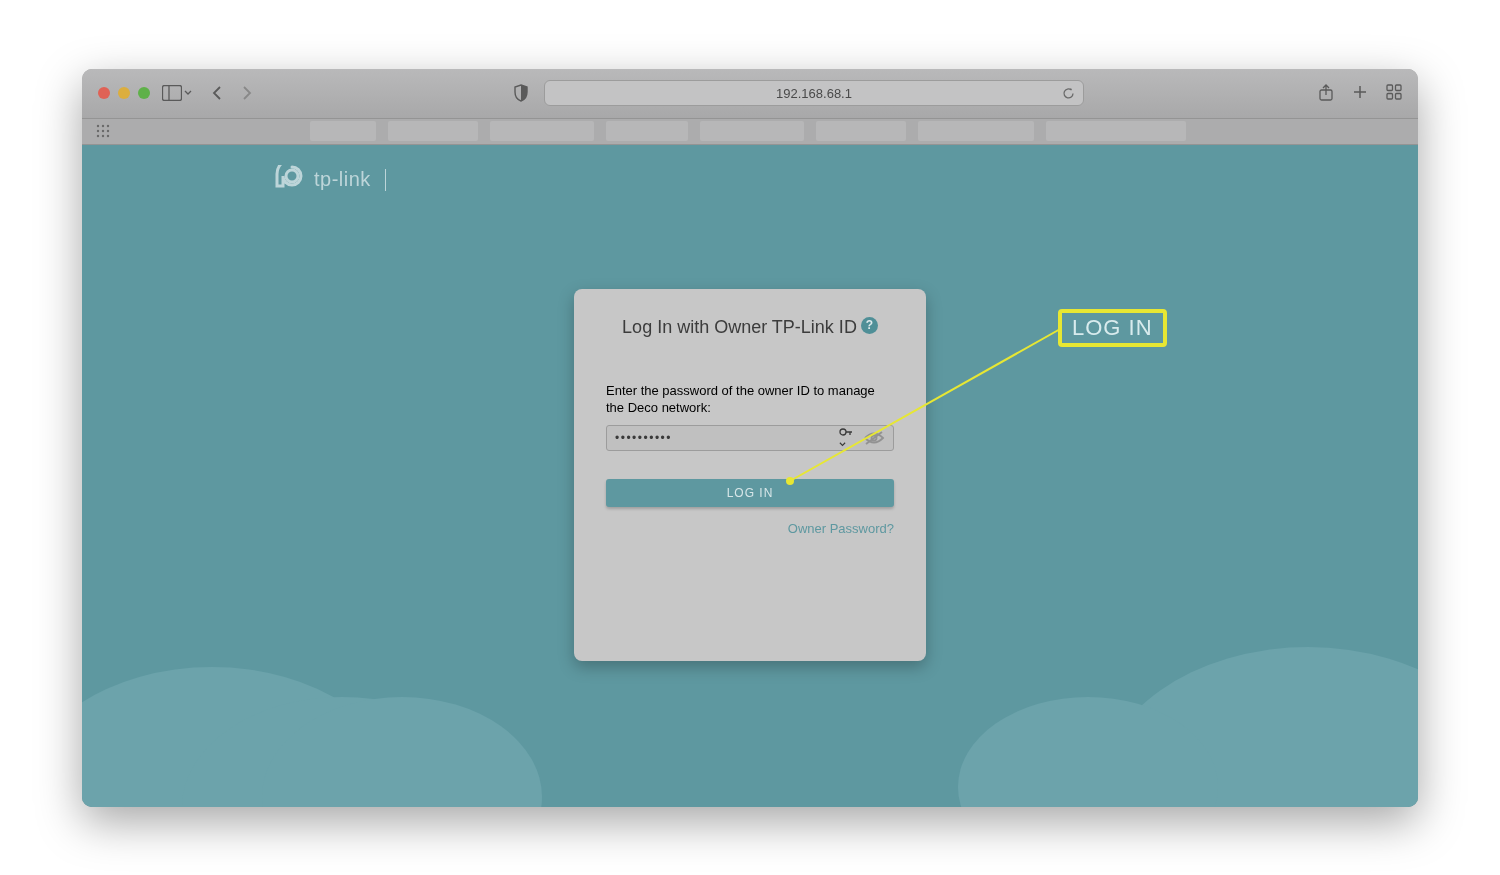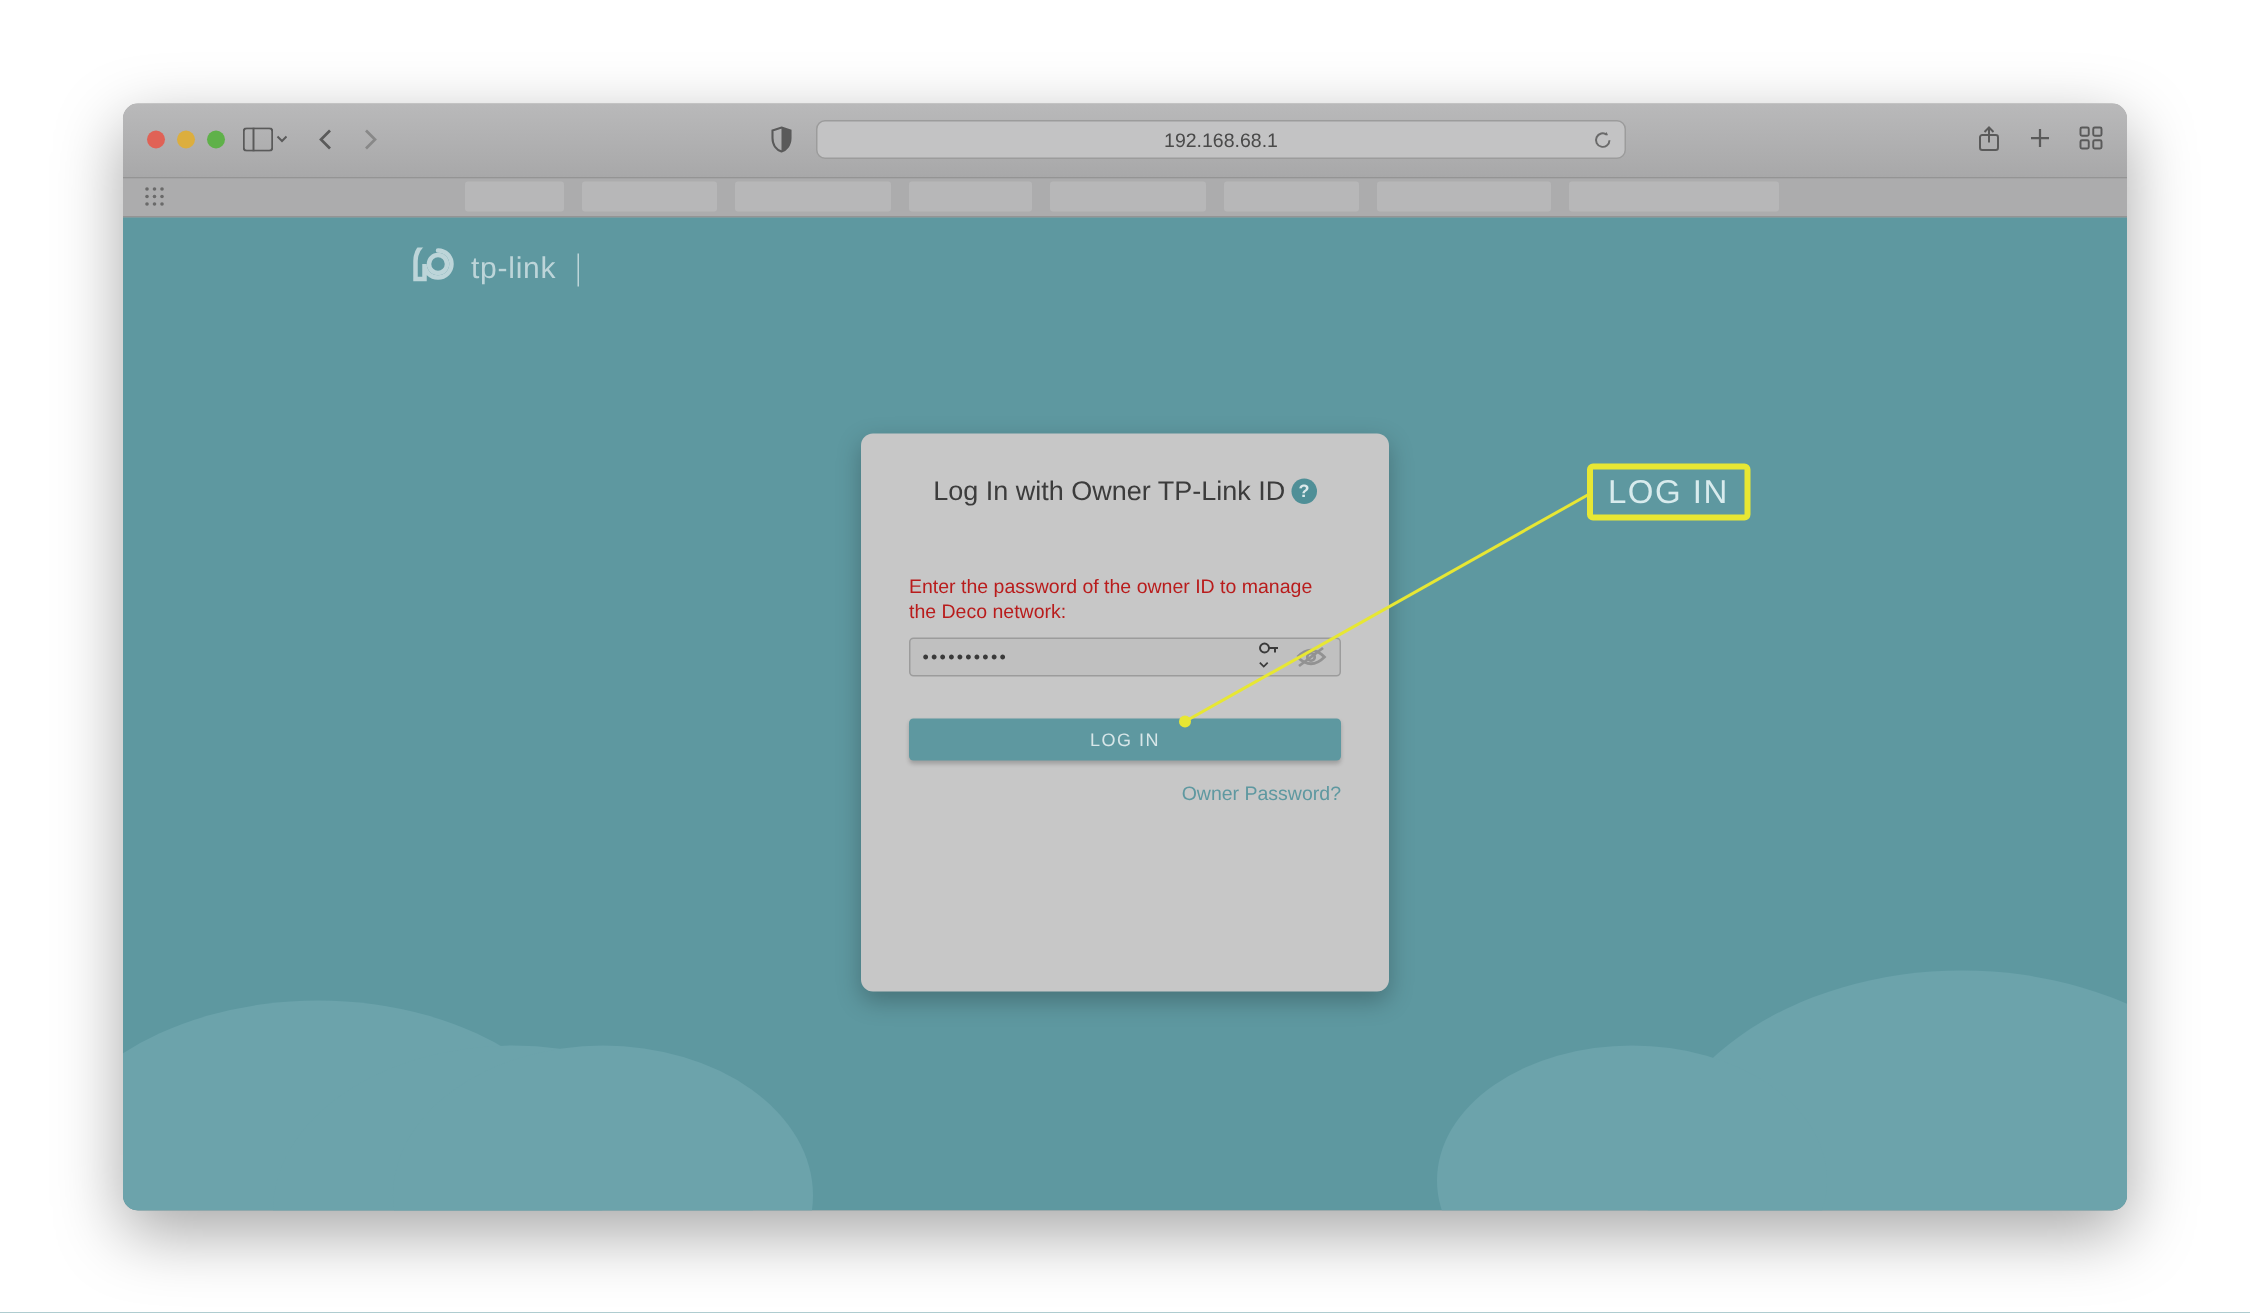--- a/index.html
+++ b/index.html
@@ -158,40 +158,39 @@
       background: #c7c7c7;
       border-radius: 8px;
       padding: 28px 32px;
       box-shadow: 0 6px 16px rgba(0,0,0,0.25);
     }
     .card-title {
       font-size: 18px;
       color: #3c3c3c;
       text-align: center;
       display: flex;
-      align-items: center;
       justify-content: center;
       gap: 4px;
       margin-bottom: 44px;
     }
     .help-icon {
       width: 17px;
       height: 17px;
       border-radius: 50%;
       background: #4f8f97;
       color: #dce9eb;
       font-size: 12px;
       font-weight: bold;
       display: inline-flex;
       align-items: center;
       justify-content: center;
     }
     .instruction {
       font-size: 13px;
-      color: #b91c1c;
+      color: #000000;
       line-height: 1.35;
       margin-bottom: 8px;
     }
     .password-row {
       position: relative;
       width: 100%;
       height: 26px;
       background: #c0c0c0;
       border: 1px solid #9c9c9c;
       border-radius: 3px;

